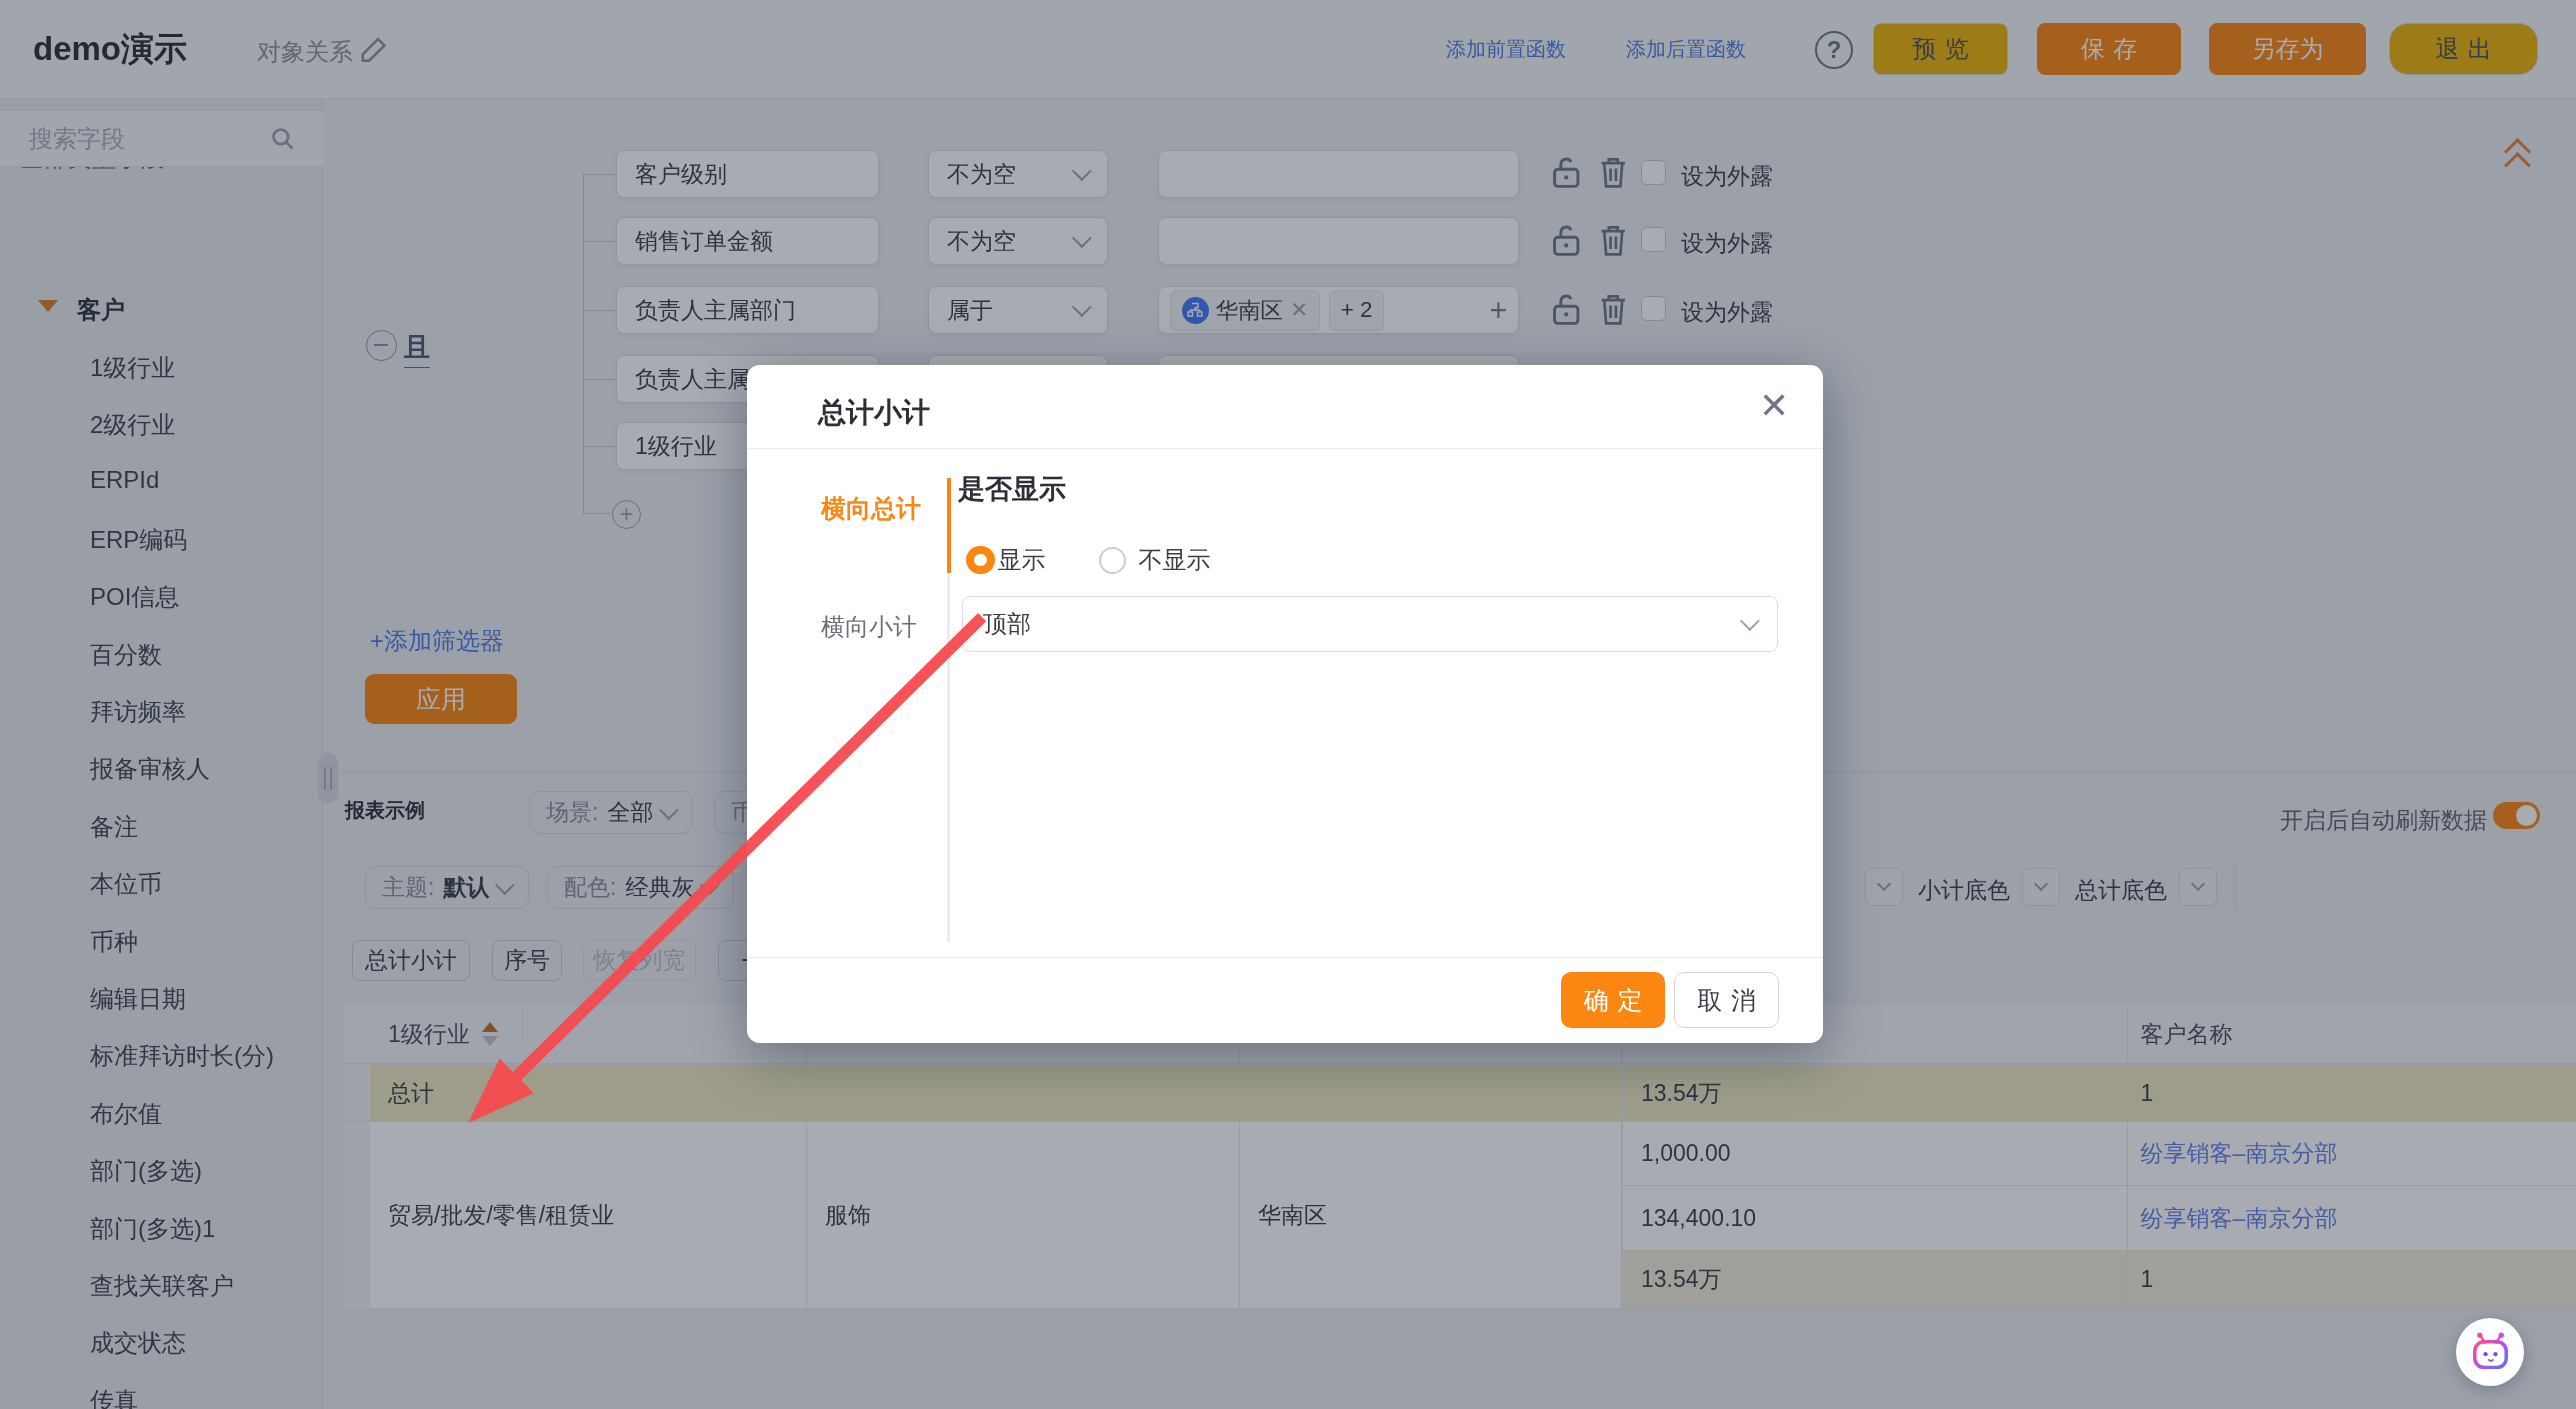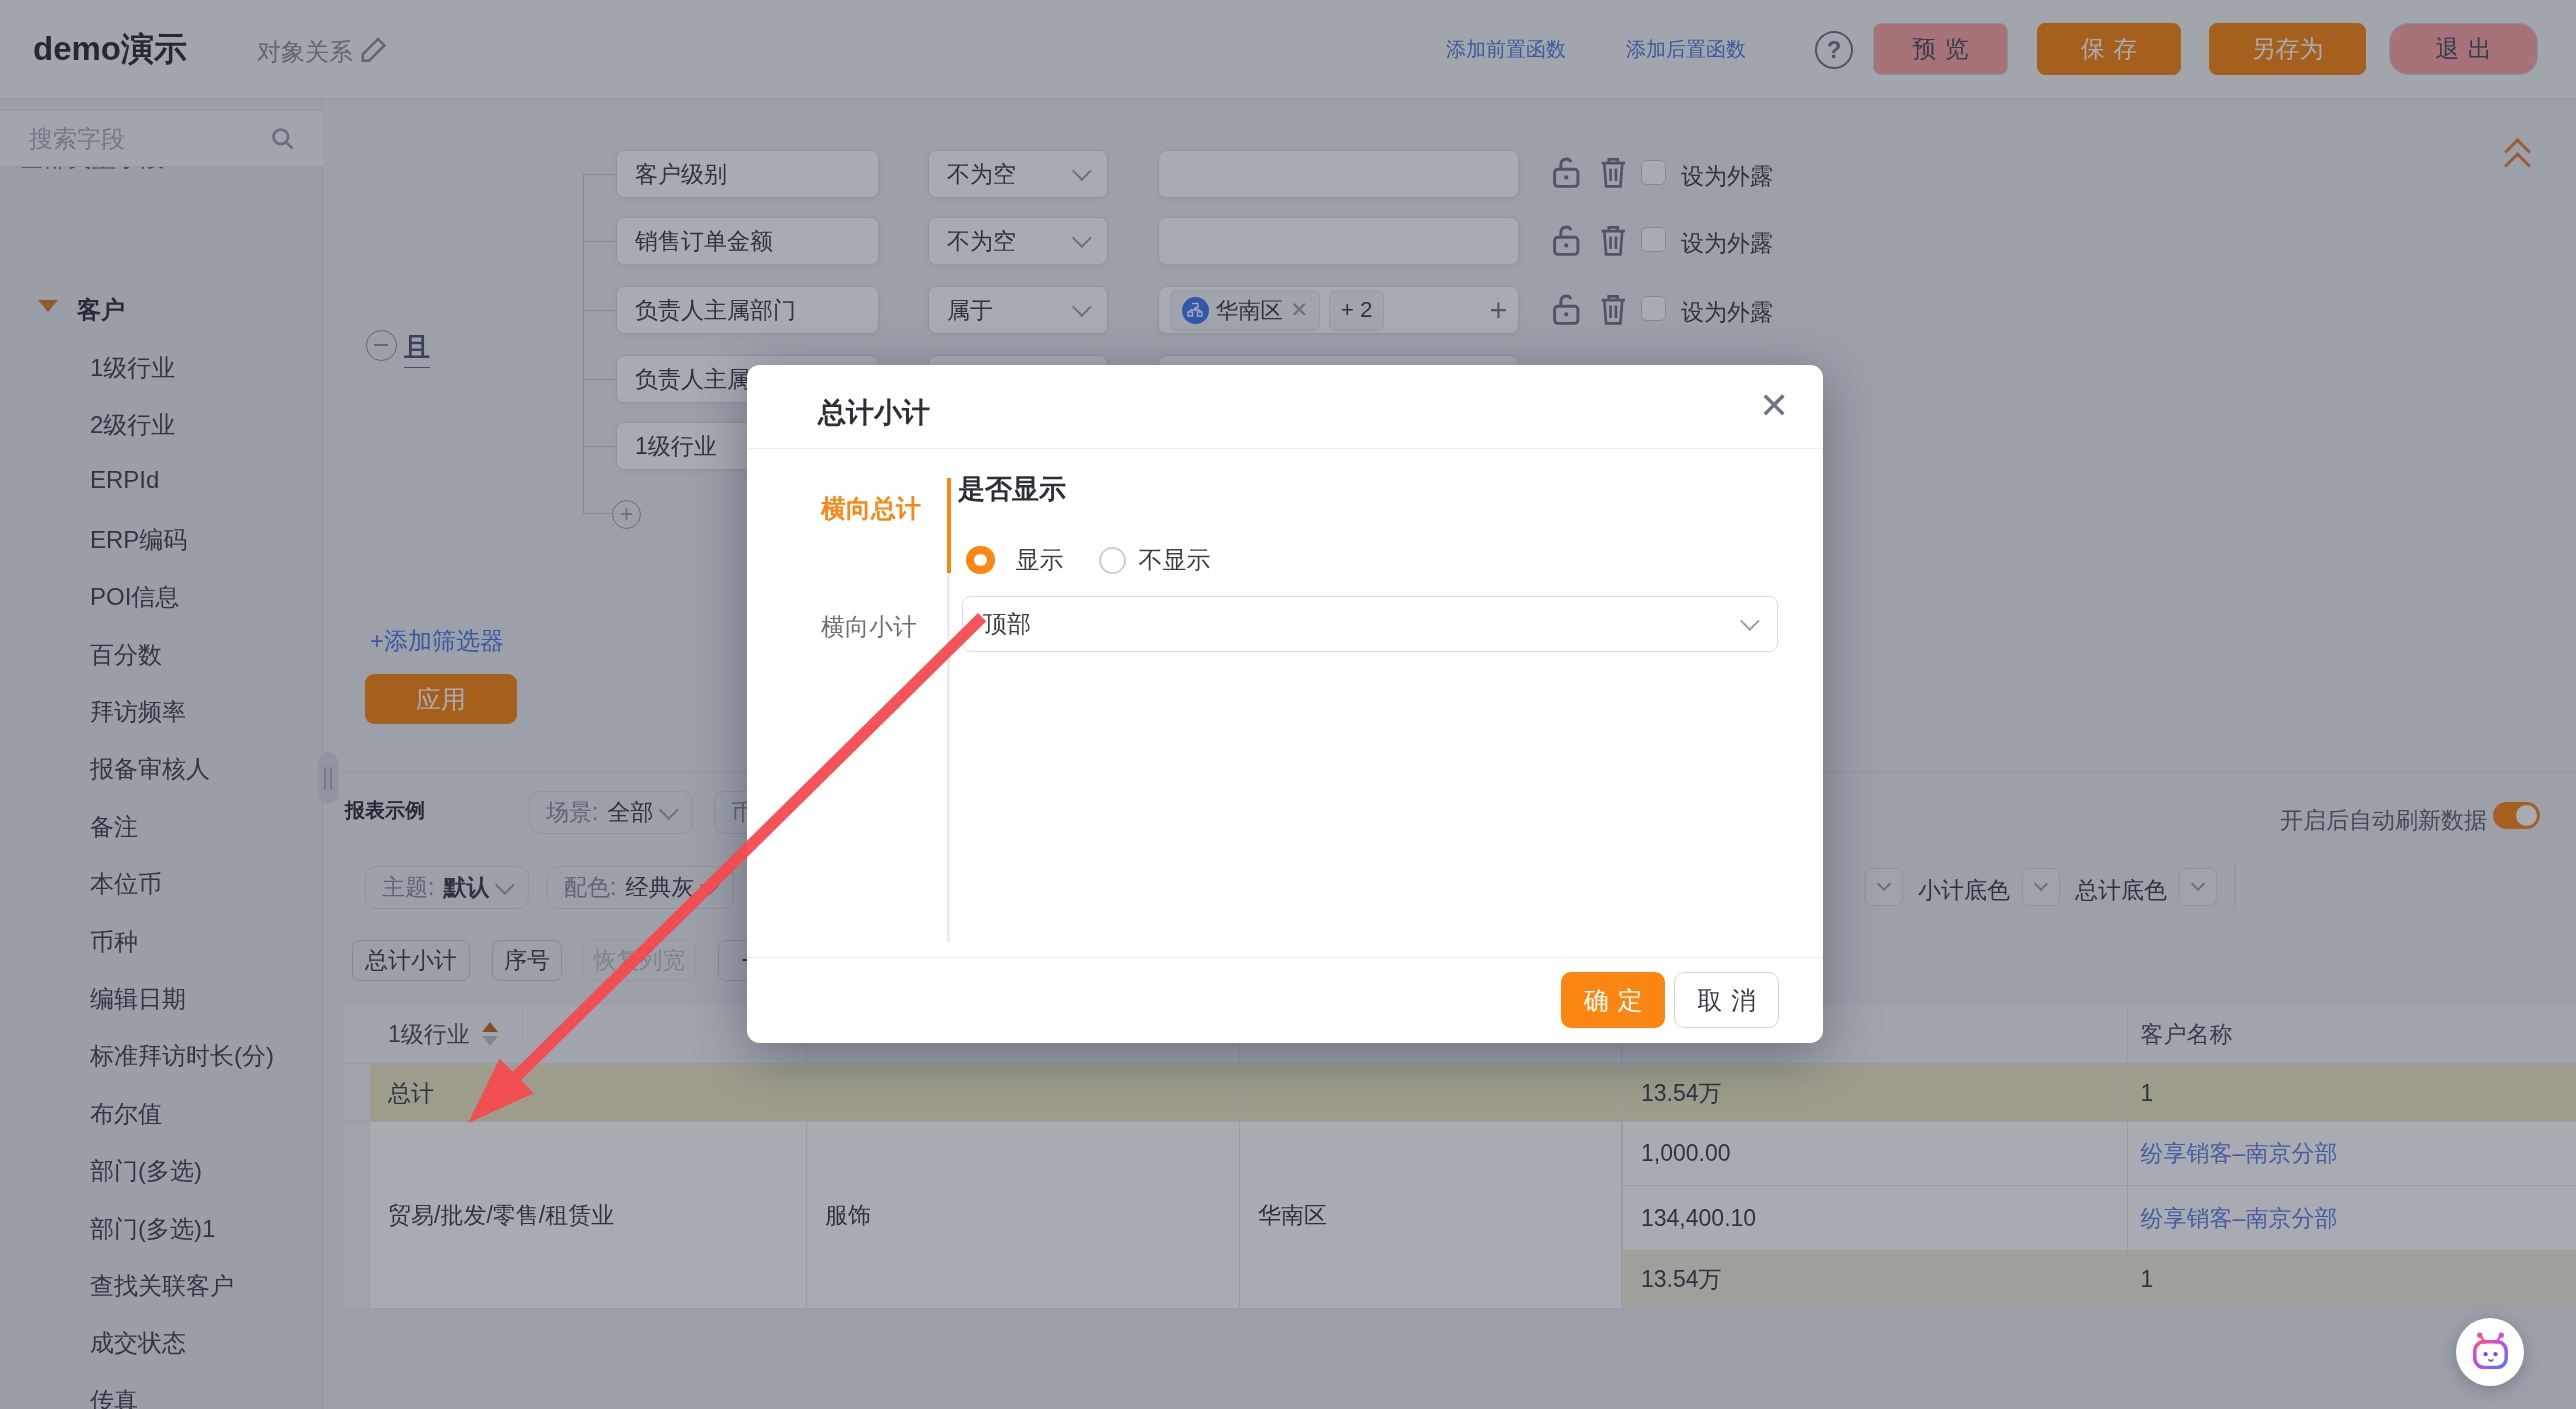--- a/index.html
+++ b/index.html
@@ -6,21 +6,21 @@
   #screen{position:relative;width:2576px;height:1410px;overflow:hidden;
     font-family:"Liberation Sans","DejaVu Sans",sans-serif;background:#EBEEF2;color:#3A3F47;}
   .abs{position:absolute;box-sizing:border-box;}
   .flexc{display:flex;align-items:center;}
   
   .topbar{left:0;top:0;width:2576px;height:99px;background:#F4F5F7;border-bottom:0.9px solid #E3E6EA;}
   .apptitle{font-size:33px;font-weight:bold;color:#2B2F36;}
   .subtitle{font-size:24px;color:#8B919B;}
   .hlink{font-size:20px;color:#4E7CE0;cursor:pointer;}
   .btn{border-radius:8px;font-size:24px;display:flex;align-items:center;justify-content:center;cursor:pointer;}
-  .btn.ghost{background:#fca5a5;border:0.9px solid #D3D6DB;color:#4A4F59;font-family:Liberation Mono, monospace;}
+  .btn.ghost{background:#eab308;border:0.9px solid #D3D6DB;color:#4A4F59;font-family:Liberation Mono, monospace;}
   .btn.orange{background:#FB8712;border:0.9px solid #FB8712;color:#FFFFFF;}
   .sp2{letter-spacing:.35em;text-indent:.35em;}
   .helpcircle{width:38px;height:38px;border:2.7px solid #6E7585;border-radius:50%;color:#6E7585;
     font-size:24px;font-weight:bold;display:flex;align-items:center;justify-content:center;}
   
   .sidebar{left:0;top:99px;width:323px;height:1311px;background:#E9EBEF;border-right:0.9px solid #D8DBE0;}
   .side-row{font-size:24px;color:#5A6069;}
   .searchband{left:0;top:110px;width:323px;height:57px;background:#F4F6F8;border-top:0.9px solid #E0E3E8;border-bottom:0.9px solid #E0E3E8;}
   .searchband input{border:none;outline:none;background:transparent;font-size:24px;color:#3A3F47;width:224px;
     font-family:"Liberation Sans","DejaVu Sans",sans-serif;}
@@ -318,21 +318,21 @@
   <div class="abs dim"></div>
 
   <div class="abs modal">
     <div class="abs mtitle" style="left:71px;top:29px;">总计小计</div>
     <div class="abs mclose" style="left:1012px;top:23px;">✕</div>
     <div class="abs" style="left:0;top:83px;width:1076px;height:0.9px;background:#EBEDF0;"></div>
     <div class="abs mtab" style="left:74px;top:127px;">横向总计</div>
     <div class="abs" style="left:200px;top:113px;width:2.7px;height:464px;background:#EBEDF0;"></div>
     <div class="abs" style="left:200px;top:113px;width:3.6px;height:95px;background:#FB8712;"></div>
     <div class="abs msection" style="left:211px;top:106px;">是否显示</div>
-    <div class="abs flexc" style="left:219px;top:179px;gap:21px;">
+    <div class="abs flexc" style="left:219px;top:179px;gap:3px;">
       <span class="radio-on"></span>
       <span class="rlabel">显示</span>
     </div>
     <div class="abs flexc" style="left:352px;top:179px;gap:12.6px;">
       <span class="radio-off"></span>
       <span class="rlabel">不显示</span>
     </div>
     <div class="abs mlabel" style="left:74px;top:246px;">横向小计</div>
     <div class="abs mdrop" style="left:215px;top:231px;width:816px;height:56px;">
       <span>顶部</span>

